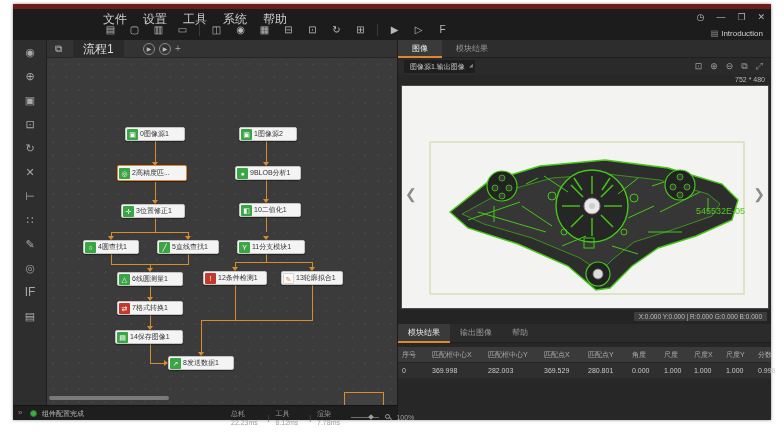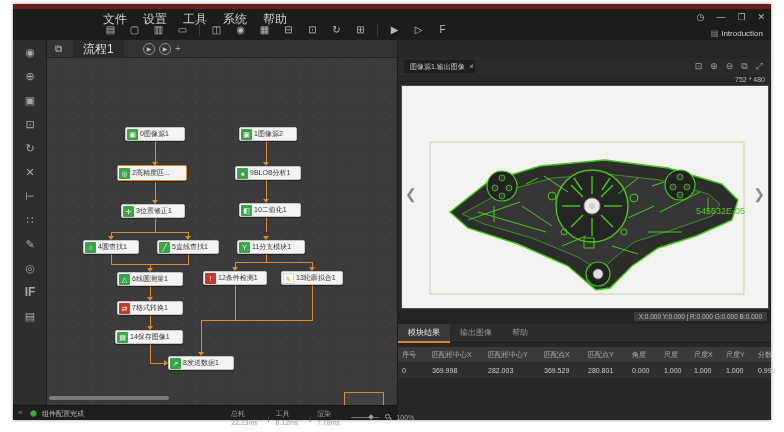--- a/index.html
+++ b/index.html
@@ -21,21 +21,21 @@
   .tb-icons .ico { width:15px; height:14px; color:#b8b8b8; font-size:10px; line-height:14px; text-align:center; }
   .tb-sep { width:1px; height:12px; background:#3a3a3a; }
   .winctl { position:absolute; right:6px; top:3px; display:flex; gap:12px; }
   .winctl span { color:#b5b5b5; font-size:9px; line-height:10px; }
   .intro { position:absolute; right:8px; top:20px; color:#cfcfcf; font-size:8px; }
   .intro .ic { color:#9a9a9a; margin-right:3px; font-size:8px; }
 
   
   .sidebar { position:absolute; left:0; top:36px; width:34px; height:365px; background:#2e2e2e; border-right:1px solid #1f1f1f; }
   .sidebar .tool { width:34px; height:24px; color:#a8a8a8; font-size:11px; text-align:center; line-height:24px; }
-  .sidebar .tool.ifbox { font-size:12px; font-weight:bold; letter-spacing:0; }
+  .sidebar .tool.ifbox { font-size:12px; font-weight:normal; letter-spacing:0; }
 
   
   .flowhead { position:absolute; left:34px; top:36px; width:350px; height:18px; background:#333333; border-bottom:1px solid #252525; }
   .flowhead .flowsicon { position:absolute; left:8px; top:3px; color:#bbb; font-size:10px; }
   .flowtab { position:absolute; left:26px; top:0; height:18px; padding:0 10px; background:#2a2a2a; color:#ddd; font-size:12px; line-height:18px; }
   .runbtn { position:absolute; top:3px; width:12px; height:12px; border:1px solid #8a8a8a; border-radius:50%; color:#bdbdbd; font-size:6px; text-align:center; line-height:11px; }
   .addflow { position:absolute; left:128px; top:3px; color:#9a9a9a; font-size:10px; }
   .canvas { position:absolute; left:34px; top:54px; width:350px; height:347px; background:#3b3b3b;
             background-image:radial-gradient(#464646 1px, transparent 1px); background-size:13px 13px; overflow:hidden; }
 
@@ -264,20 +264,24 @@
     <div class="node" style="left:234px; top:213px; width:62px;">
           <span class="nicon pen">✎</span>
           <span class="nlabel">13轮廓拟合1</span>
         </div>
 
     <div class="minimap"></div>
     <div class="hscroll"></div>
   </div>
 
   <div class="rpanel">
+    <div class="rtabs">
+      <div class="rtab active">图像</div>
+      <div class="rtab">模块结果</div>
+    </div>
     <div class="subbar">
       <div class="srcsel"><span>图像源1.输出图像</span><span class="dd">◢</span></div>
       <div class="viewtools">
         <span>⊡</span>
         <span>⊕</span>
         <span>⊖</span>
         <span>⧉</span>
         <span>⤢</span>
       </div>
     </div>

